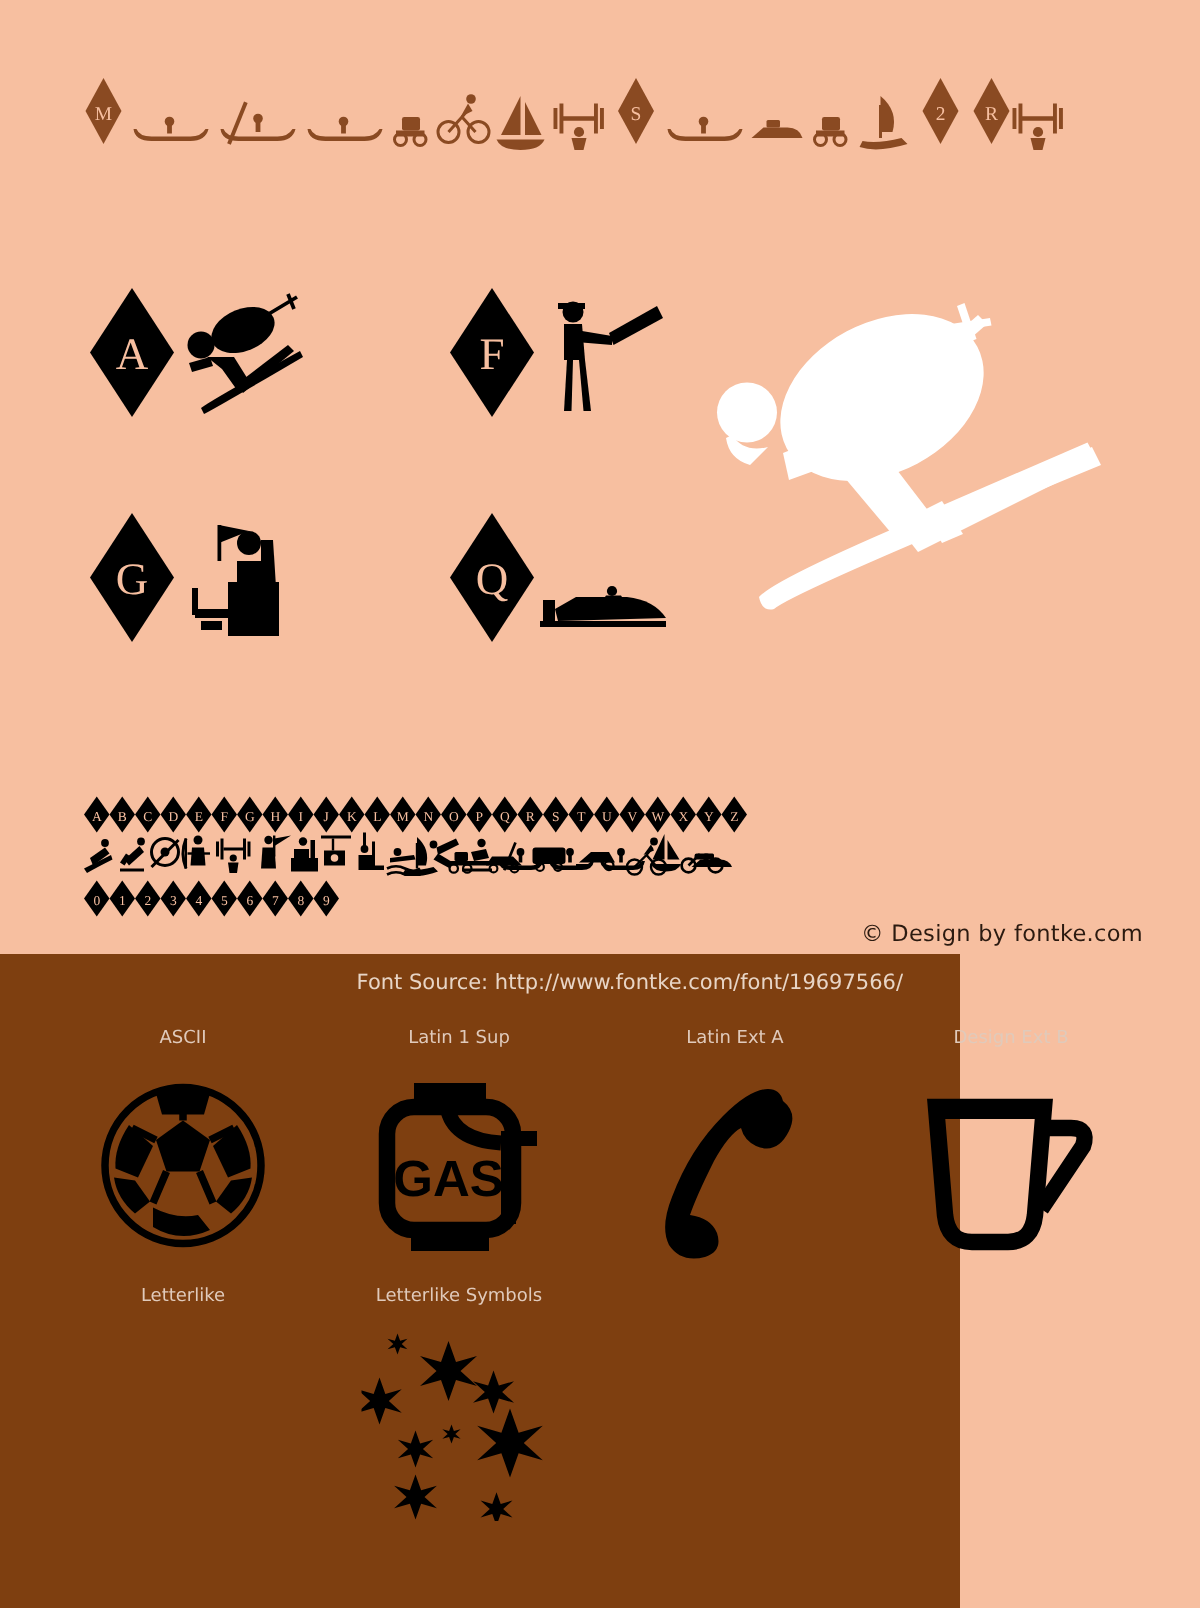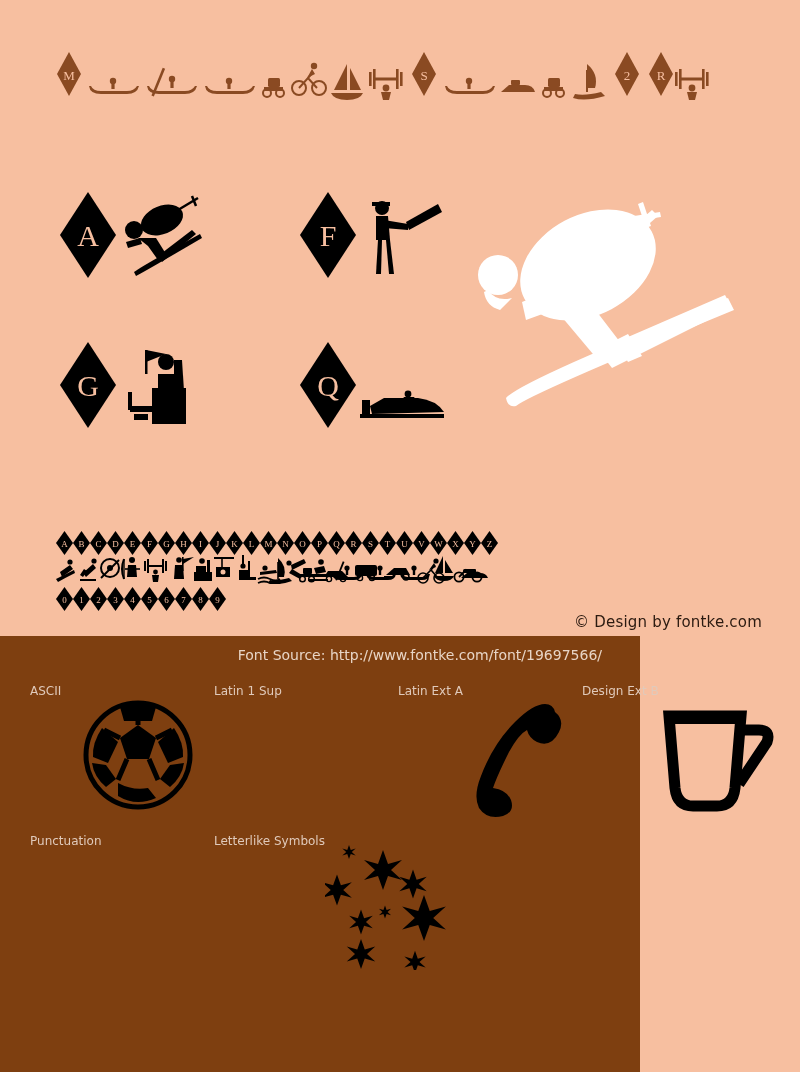--- a/index.html
+++ b/index.html
@@ -56,21 +56,21 @@
   .source-line{
     position:absolute;right:38px;top:11px;
     font-size:14px;color:#e8d5c6;white-space:nowrap;
     font-family:"DejaVu Sans", sans-serif;
   }
 
   .block-grid{position:absolute;left:0;top:44px;width:800px;}
   .block-row{display:flex;width:800px;}
   .block-cell{
     width:184px;margin-left:0;
-    display:flex;flex-direction:row;
+    display:flex;flex-direction:column;align-items:center;
   }
   .block-cell.c0{margin-left:30px;}
   .block-label{
     font-size:12px;color:#e0cabb;height:22px;line-height:22px;
     font-family:"DejaVu Sans", sans-serif;white-space:nowrap;
   }
   .block-glyph{
     height:150px;width:160px;
     display:flex;align-items:center;justify-content:center;
   }
@@ -620,20 +620,31 @@
               <path d="M40 88 Q55 96 70 93 L78 103 Q58 112 40 101 Z" fill="#000"></path>
               <path d="M14 68 Q16 82 28 92 L38 84 L28 70 Z" fill="#000"></path>
               <path d="M106 68 Q104 82 92 92 L82 84 L92 70 Z" fill="#000"></path>
               <path d="M42 12 Q58 6 78 12 L74 26 L46 26 Z" fill="#000"></path>
             </svg>
           </div>
         </div>
 
         <div class="block-cell">
           <div class="block-label">Latin 1 Sup</div>
+          <div class="block-glyph">
+            <svg width="120" height="130" viewBox="0 0 120 130">
+              <rect x="30" y="10" width="48" height="16" fill="#000"></rect>
+              <rect x="12" y="26" width="84" height="82" rx="18" fill="none" stroke="#000" stroke-width="11"></rect>
+              <path d="M52 26 Q56 48 88 50" fill="none" stroke="#000" stroke-width="10"></path>
+              <rect x="88" y="42" width="24" height="10" fill="#000"></rect>
+              <rect x="88" y="42" width="10" height="62" fill="#000"></rect>
+              <rect x="28" y="108" width="52" height="14" fill="#000"></rect>
+              <text x="53" y="85" font-family="'Liberation Sans',sans-serif" font-size="34" font-weight="bold" fill="#000" text-anchor="middle">GAS</text>
+            </svg>
+          </div>
         </div>
 
         <div class="block-cell">
           <div class="block-label">Latin Ext A</div>
           <div class="block-glyph">
             <svg width="120" height="130" viewBox="0 0 120 130">
               <path d="M92 22 Q102 30 96 42 Q88 58 74 52 Q66 48 64 40 Q56 44 46 62 Q34 86 30 98 Q44 100 48 110 Q52 122 40 126 Q24 130 16 118 Q10 106 18 86 Q30 54 52 32 Q70 14 82 14 Q90 14 92 22 Z" fill="#000"></path>
             </svg>
           </div>
         </div>
@@ -646,21 +657,21 @@
               <rect x="10" y="22" width="72" height="12" fill="#000"></rect>
               <path d="M82 40 L100 40 Q112 40 108 52 L80 94" fill="none" stroke="#000" stroke-width="11"></path>
             </svg>
           </div>
         </div>
       </div>
 
       <div class="block-row">
 
         <div class="block-cell c0">
-          <div class="block-label">Punctuation</div>
+          <div class="block-label">Letterlike</div>
         </div>
 
 
         <div class="block-cell">
           <div class="block-label">Letterlike Symbols</div>
           <div class="block-glyph">
             <svg width="130" height="130" viewBox="0 0 130 130" fill="#000">
               <g transform="translate(24,12) scale(0.35)">
                   <path d="M0 -20 L5 -6 L19 -10 L8 0 L19 10 L5 6 L0 20 L-5 6 L-19 10 L-8 0 L-19 -10 L-5 -6 Z"></path>
                 </g>

